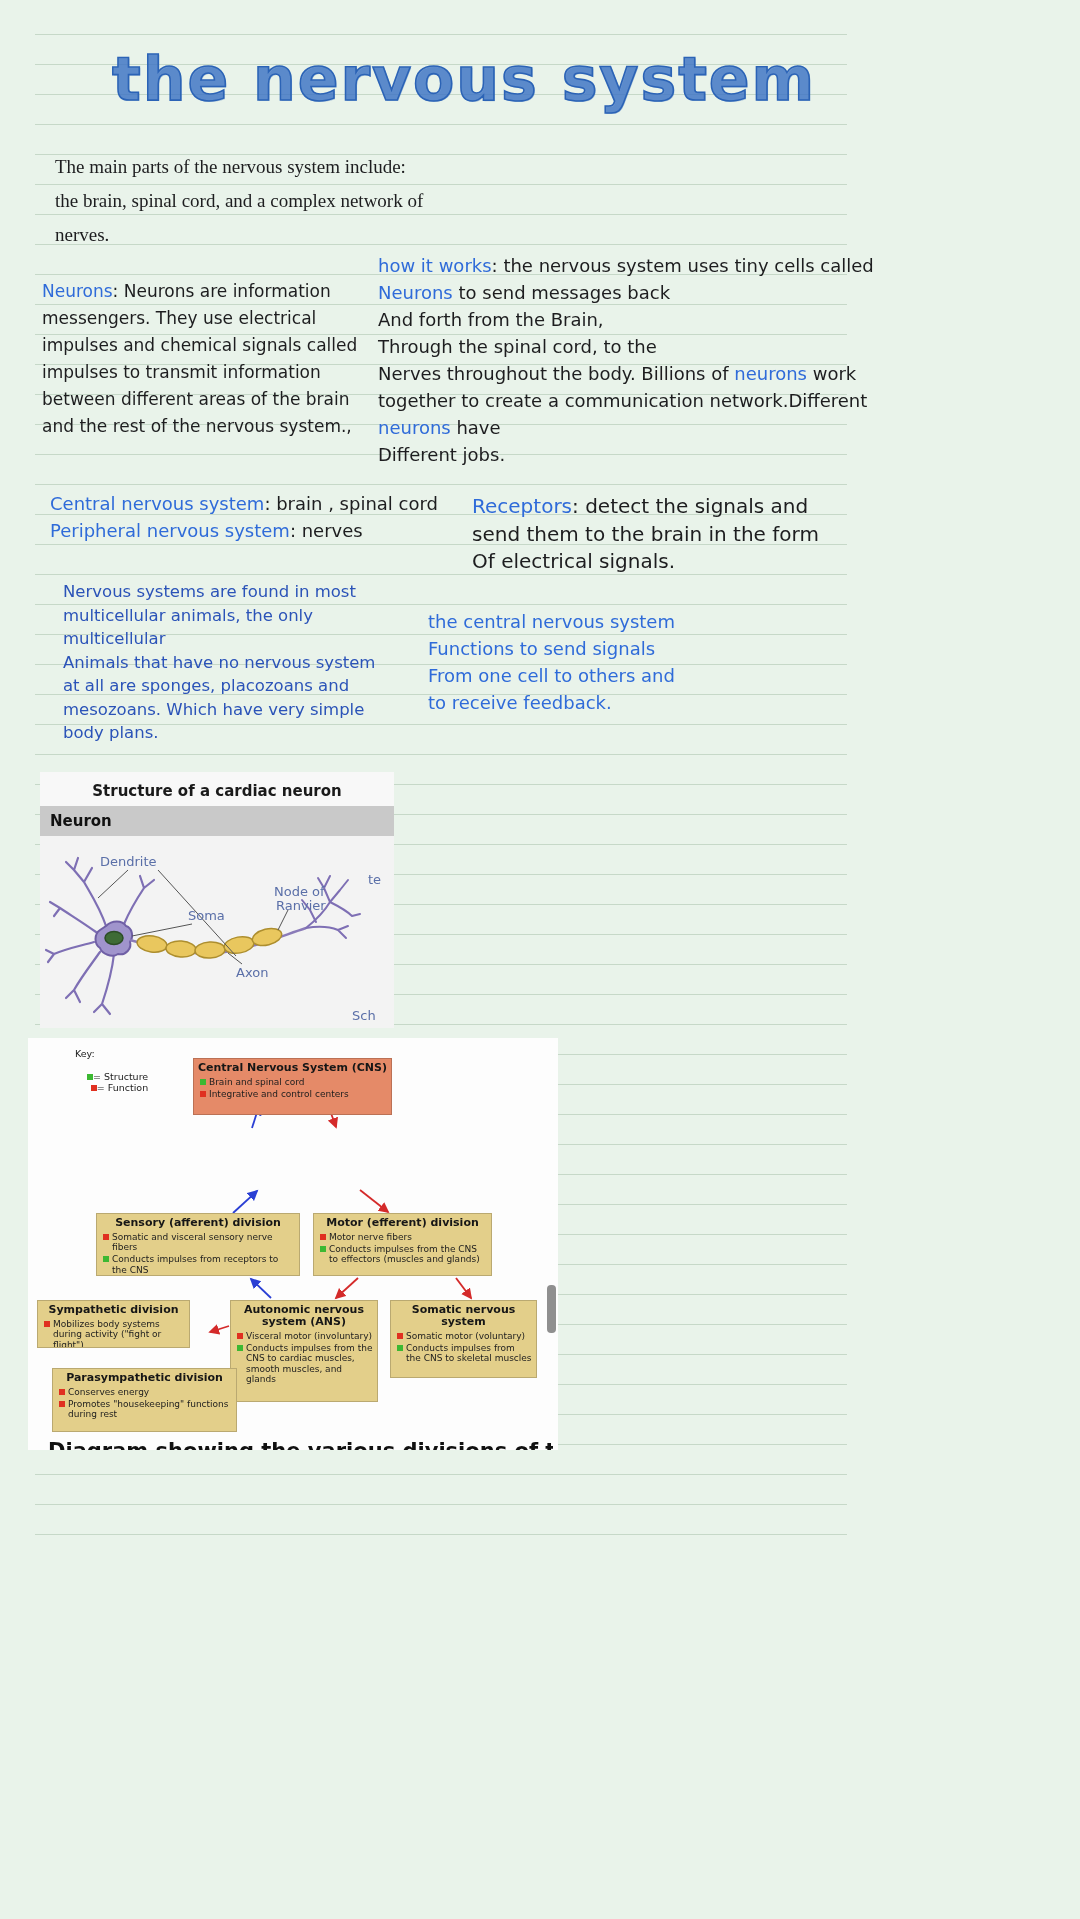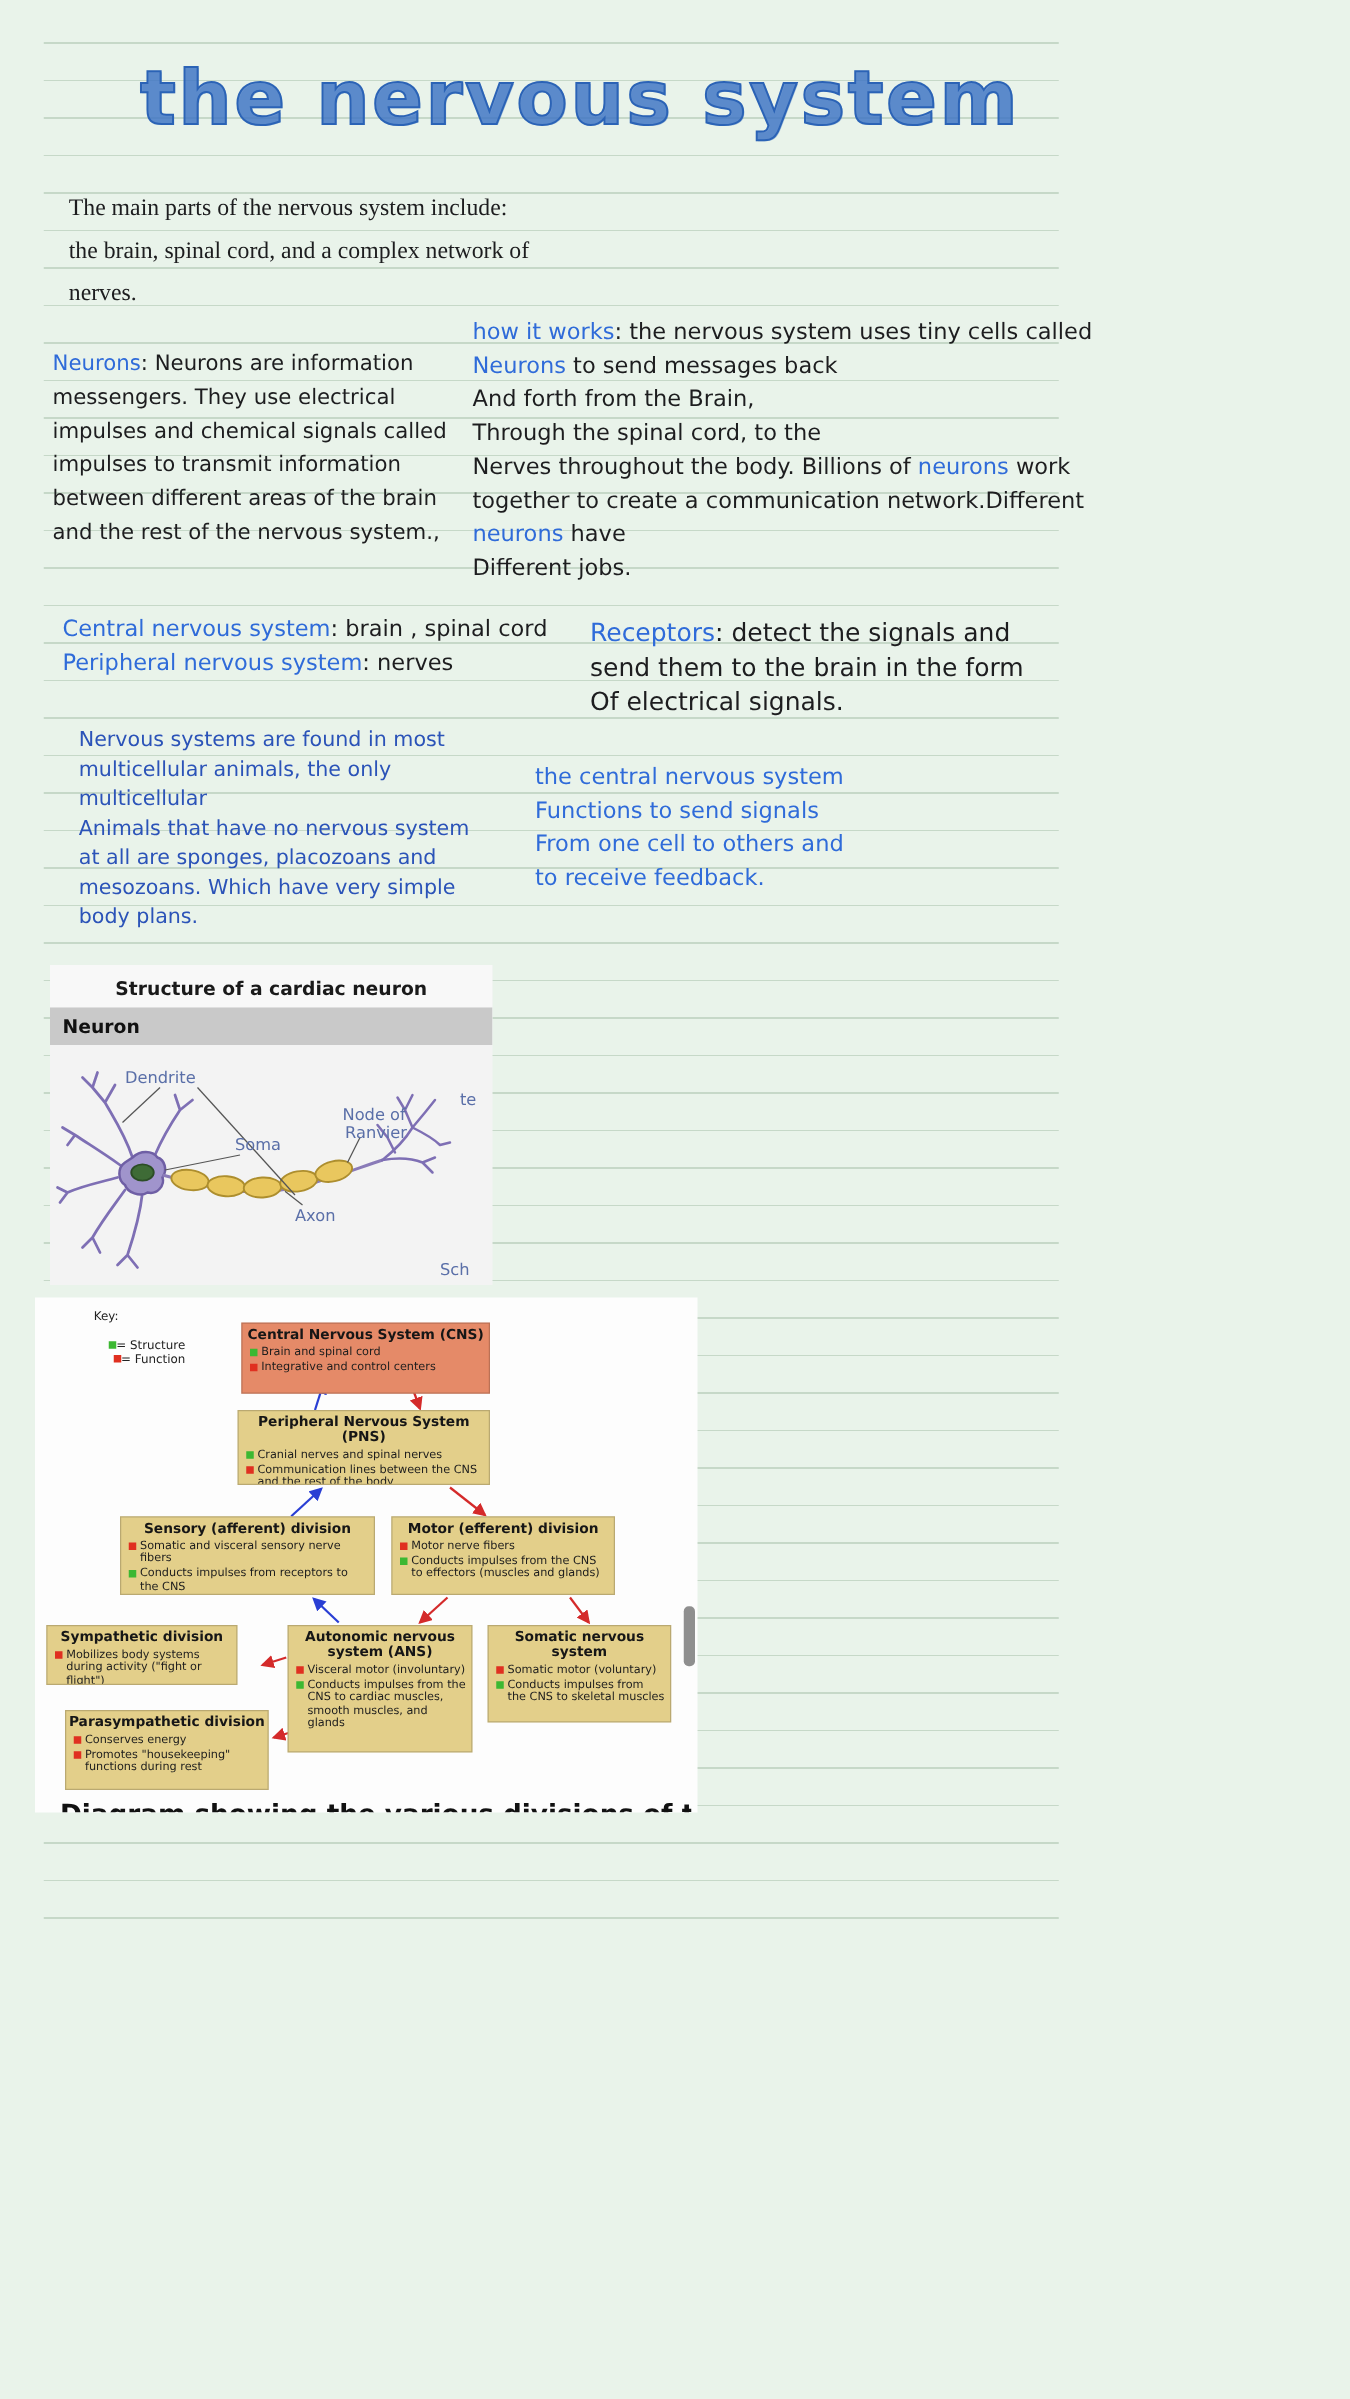--- a/index.html
+++ b/index.html
@@ -72,21 +72,21 @@
   .sq{flex:none;display:inline-block;width:6px;height:6px;margin-top:2px;}
   .sq-g{background:#3cb832;}
   .sq-r{background:#e03020;}
   #fcb-cns{left:165px;top:20px;width:199px;height:57px;}
   #fcb-pns{left:162px;top:90px;width:202px;height:60px;}
   #fcb-sensory{left:68px;top:175px;width:204px;height:63px;}
   #fcb-motor{left:285px;top:175px;width:179px;height:63px;}
   #fcb-sympathetic{left:9px;top:262px;width:153px;height:48px;}
   #fcb-ans{left:202px;top:262px;width:148px;height:102px;}
   #fcb-somatic{left:362px;top:262px;width:147px;height:78px;}
-  #fcb-parasympathetic{left:24px;top:330px;width:163px;height:64px;}
+  #fcb-parasympathetic{left:24px;top:330px;width:185px;height:64px;}
   #fc-arrows{position:absolute;left:0;top:0;pointer-events:none;}
   .fc-caption{
     position:absolute;left:20px;top:401px;width:505px;height:11px;overflow:hidden;
     font-size:21px;font-weight:bold;color:#111;white-space:nowrap;
   }
   
   #scrollbar-thumb{
     position:absolute;left:547px;top:1285px;width:9px;height:48px;
     background:#8f8f8f;border-radius:4px;
   }
@@ -239,33 +239,20 @@
           <li>
             <span class="sq sq-g"></span>
             <span>Brain and spinal cord</span>
           </li>
           <li>
             <span class="sq sq-r"></span>
             <span>Integrative and control centers</span>
           </li>
         </ul>
     </div>
-    <div class="fc-box" id="fcb-pns">
-      <div class="fc-title">Peripheral Nervous System (PNS)</div>
-      <ul class="fc-bullets">
-          <li>
-            <span class="sq sq-g"></span>
-            <span>Cranial nerves and spinal nerves</span>
-          </li>
-          <li>
-            <span class="sq sq-r"></span>
-            <span>Communication lines between the CNS and the rest of the body</span>
-          </li>
-        </ul>
-    </div>
     <div class="fc-box" id="fcb-sensory">
       <div class="fc-title">Sensory (afferent) division</div>
       <ul class="fc-bullets">
           <li>
             <span class="sq sq-r"></span>
             <span>Somatic and visceral sensory nerve fibers</span>
           </li>
           <li>
             <span class="sq sq-g"></span>
             <span>Conducts impulses from receptors to the CNS</span>

